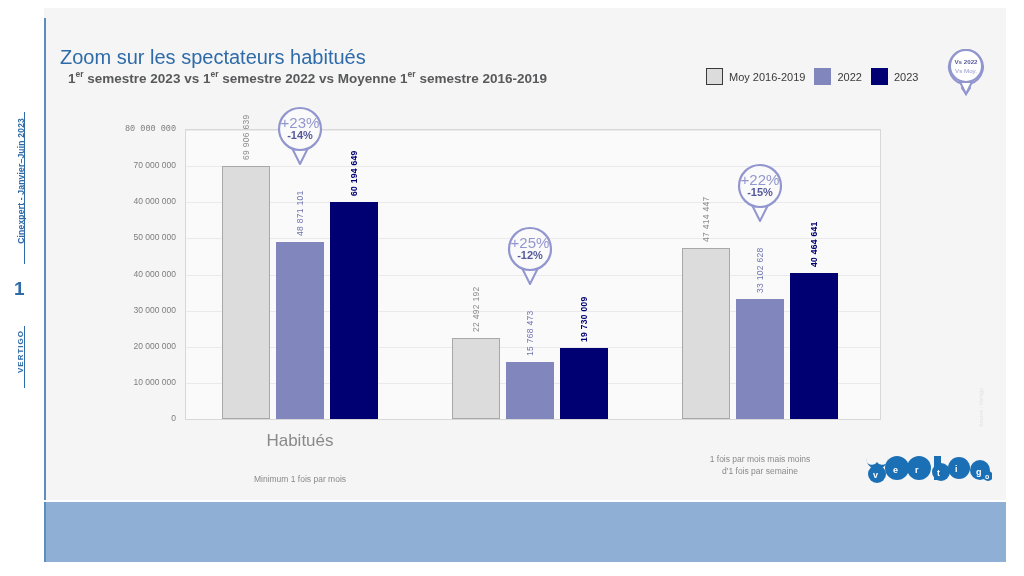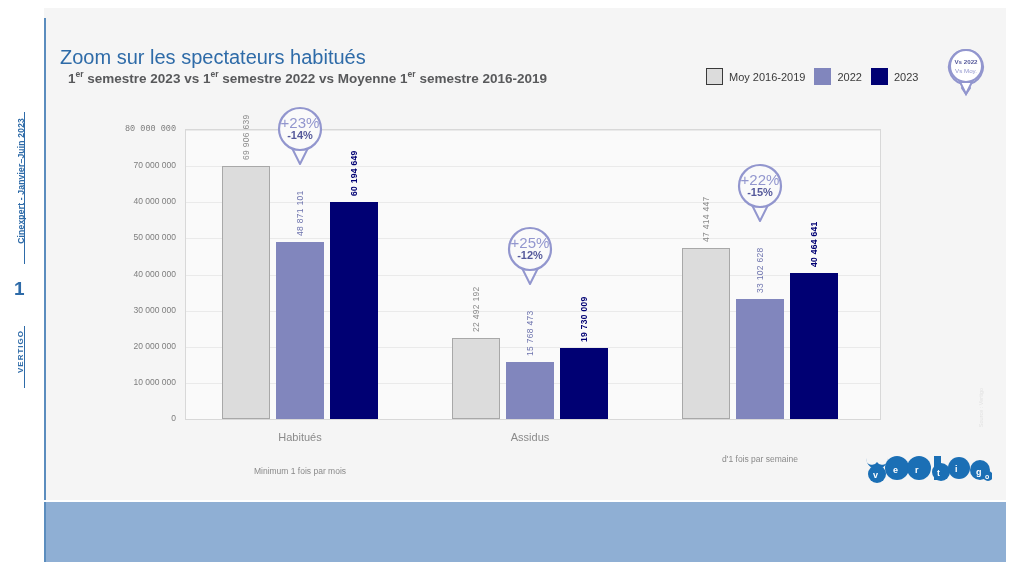--- a/index.html
+++ b/index.html
@@ -94,21 +94,21 @@
     transform-origin:center;letter-spacing:.3px;
   }
   .bar-val.grey{color:#8A8A8A;}
   .bar-val.peri{color:#6E74AE;}
   .bar-val.navy{color:#000073;font-weight:bold;}
 
   
   .cat{
     position:absolute;text-align:center;
   }
-  .cat-name{font-size:11px;color:#8A8A8A;white-space:nowrap;}
+  .cat-name{font-size:17px;color:#8A8A8A;white-space:nowrap;}
   .cat-desc{font-size:8.5px;color:#8A8A8A;margin-top:22px;line-height:12px;}
 
   
   .badge{position:absolute;width:56px;height:64px;}
   .badge-txt{
     position:absolute;left:0;top:12px;width:56px;text-align:center;
     line-height:13px;
   }
   .badge-top{font-size:15px;color:#9296CE;}
   .badge-bot{font-size:11px;color:#55599B;font-weight:bold;}
@@ -220,37 +220,37 @@
       <div class="bar navy" style="position: absolute; left: 560px; top: 347.725px; width: 48px; height: 71.2747px;"></div>
       <div class="bar-val navy" style="left: 579px; top: 281.725px; height: 60px; display: flex; align-items: flex-start; justify-content: flex-start;">19 730 009</div>
       <div class="badge" style="left: 502px; top: 224.036px;"><svg width="56" height="64" viewBox="0 0 56 64">
           <path d="M20 44 L28 60 L36 44 Z" fill="#FAFAFA" stroke="#9296CE" stroke-width="2" stroke-linejoin="round"></path>
           <circle cx="28" cy="25" r="21" fill="#FAFAFA" stroke="#9296CE" stroke-width="2.2"></circle>
         </svg><div class="badge-txt">
           <div class="badge-top">+25%</div>
           <div class="badge-bot">-12%</div>
         </div></div>
       <div class="cat" style="left: 420px; top: 431px; width: 220px;">
-        <div class="cat-name">Assidus</div>
       </div>
       <div class="bar grey" style="position: absolute; left: 682px; top: 247.715px; width: 48px; height: 171.285px;"></div>
       <div class="bar-val grey" style="left: 701px; top: 181.715px; height: 60px; display: flex; align-items: flex-start; justify-content: flex-start;">47 414 447</div>
       <div class="bar peri" style="position: absolute; left: 736px; top: 299.417px; width: 48px; height: 119.583px;"></div>
       <div class="bar-val peri" style="left: 755px; top: 233.417px; height: 60px; display: flex; align-items: flex-start; justify-content: flex-start;">33 102 628</div>
       <div class="bar navy" style="position: absolute; left: 790px; top: 272.821px; width: 48px; height: 146.179px;"></div>
       <div class="bar-val navy" style="left: 809px; top: 206.821px; height: 60px; display: flex; align-items: flex-start; justify-content: flex-start;">40 464 641</div>
       <div class="badge" style="left: 732px; top: 161.417px;"><svg width="56" height="64" viewBox="0 0 56 64">
           <path d="M20 44 L28 60 L36 44 Z" fill="#FAFAFA" stroke="#9296CE" stroke-width="2" stroke-linejoin="round"></path>
           <circle cx="28" cy="25" r="21" fill="#FAFAFA" stroke="#9296CE" stroke-width="2.2"></circle>
         </svg><div class="badge-txt">
           <div class="badge-top">+22%</div>
           <div class="badge-bot">-15%</div>
         </div></div>
       <div class="cat" style="left: 650px; top: 431px; width: 220px;">
         <div class="cat-desc">
+          <div>1 fois par mois mais moins</div>
           <div>d'1 fois par semaine</div>
         </div>
       </div>
     </div>
 
   <div class="watermark">Source : Vertigo</div>
 
   <div class="logo">
     <svg width="128" height="40" viewBox="0 0 128 40">
       <g fill="#1B6FB5">

